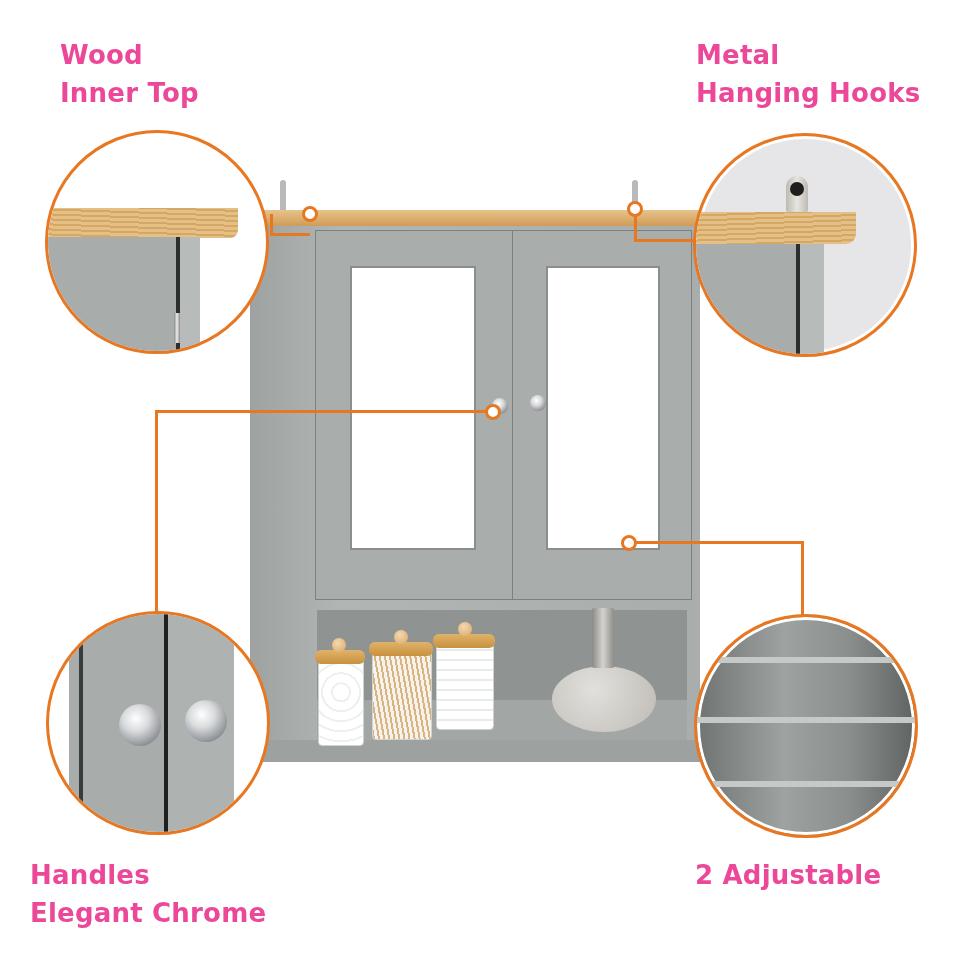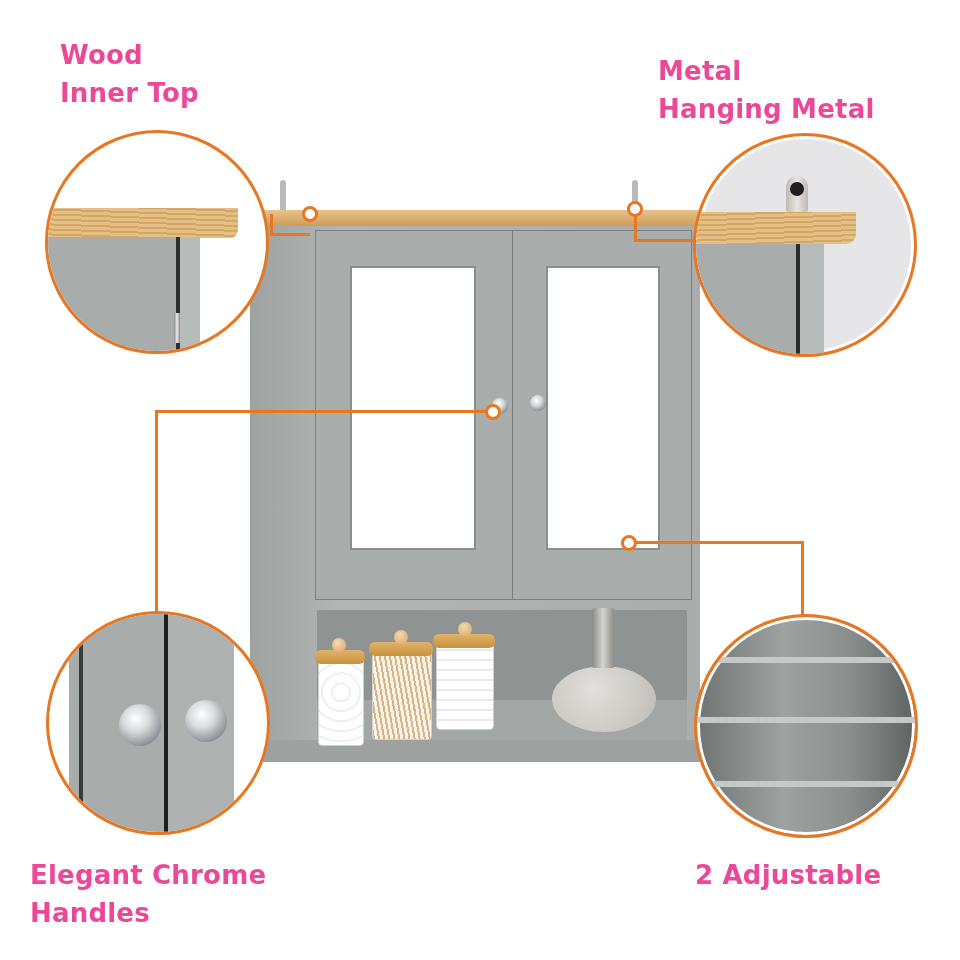--- a/index.html
+++ b/index.html
@@ -17,27 +17,27 @@
   .lid{position:absolute;border-radius:6px;background:linear-gradient(#e0b36a,#c8913f);}
   .ball{position:absolute;border-radius:50%;background:radial-gradient(circle at 40% 35%,#f4d9b0,#d9a565);}
 </style>
 </head>
 <body>
 
 <div class="label" style="left:60px;top:36px;width:190px;">
   <span>Wood</span>
   <span>Inner Top</span>
 </div>
-<div class="label" style="left:658px;top:36px;width:230px;margin-top:16px;">
+<div class="label" style="left:696px;top:36px;width:230px;">
   <span>Metal</span>
-  <span>Hanging Metal</span>
+  <span>Hanging Hooks</span>
 </div>
 <div class="label" style="left:30px;top:856px;width:250px;">
+  <span>Handles</span>
   <span>Elegant Chrome</span>
-  <span>Handles</span>
 </div>
 <div class="label" style="left:695px;top:856px;width:220px;">
   <span>2 Adjustable</span>
 </div>
 
 <div class="abs" style="left:240px;top:170px;width:480px;height:610px;">
 
   <div class="abs" style="left:40px;top:10px;width:6px;height:32px;background:#b7b9ba;border-radius:3px;"></div>
   <div class="abs" style="left:392px;top:10px;width:6px;height:32px;background:#b7b9ba;border-radius:3px;"></div>
 

